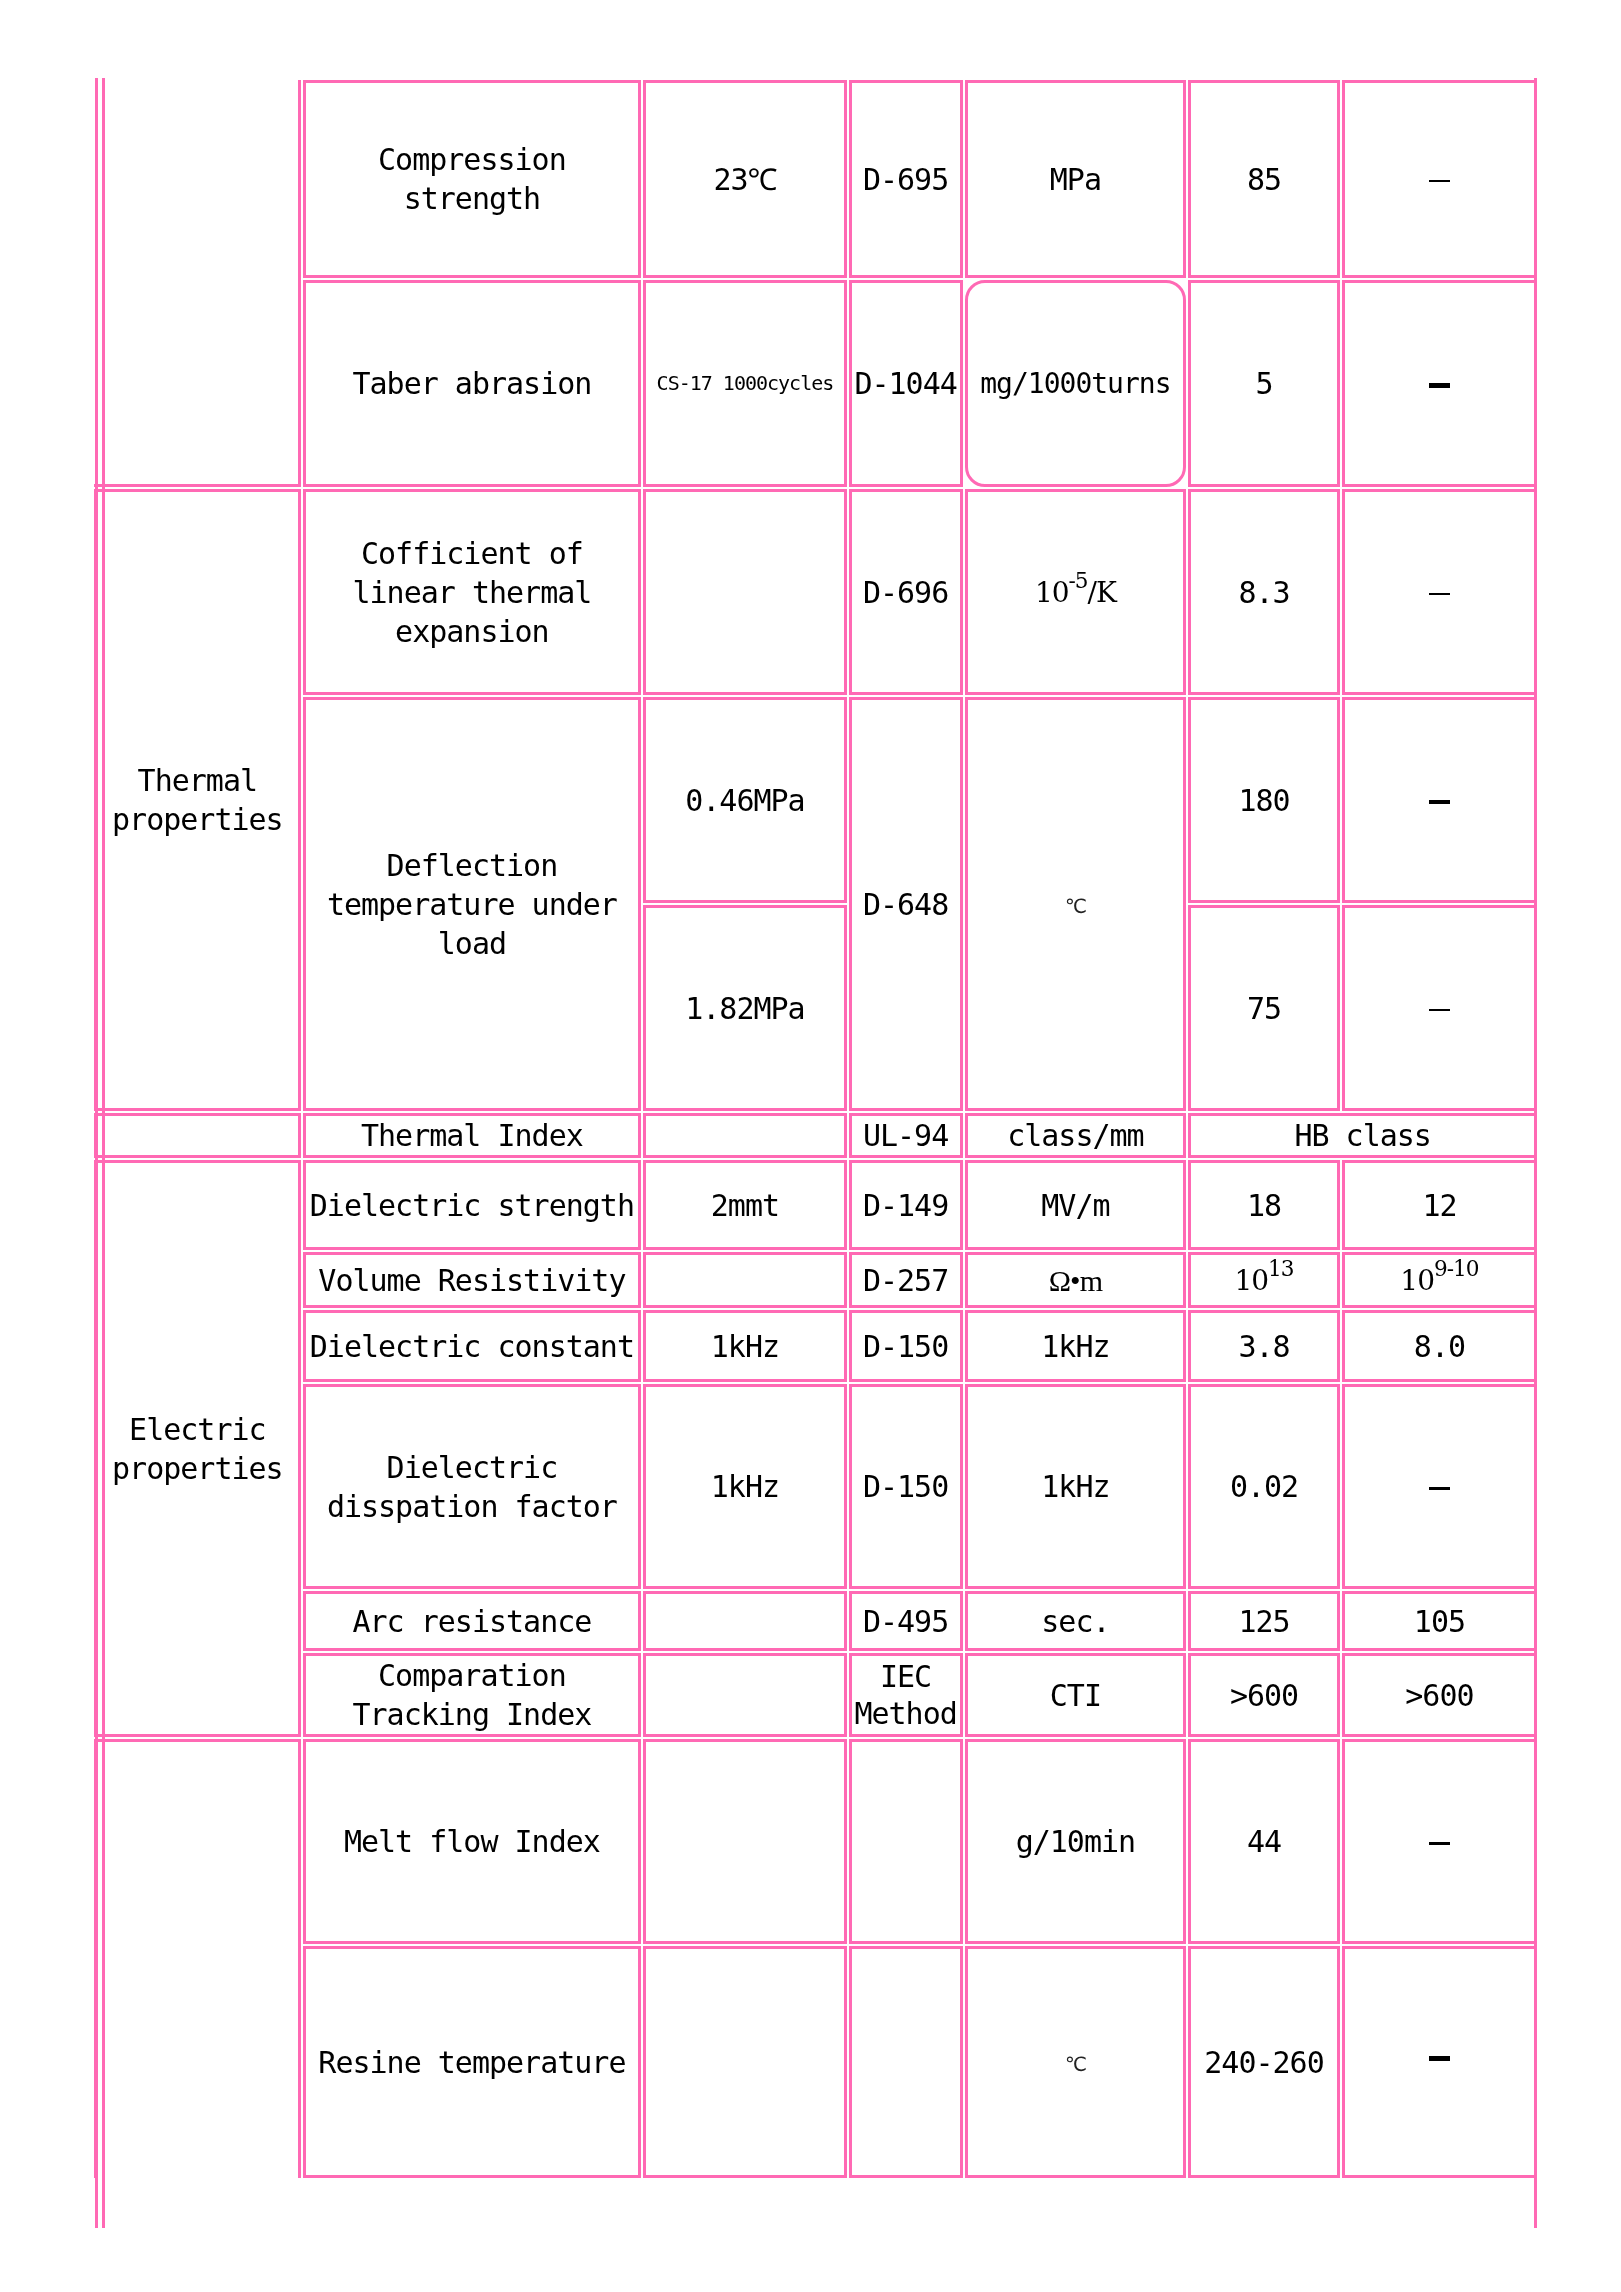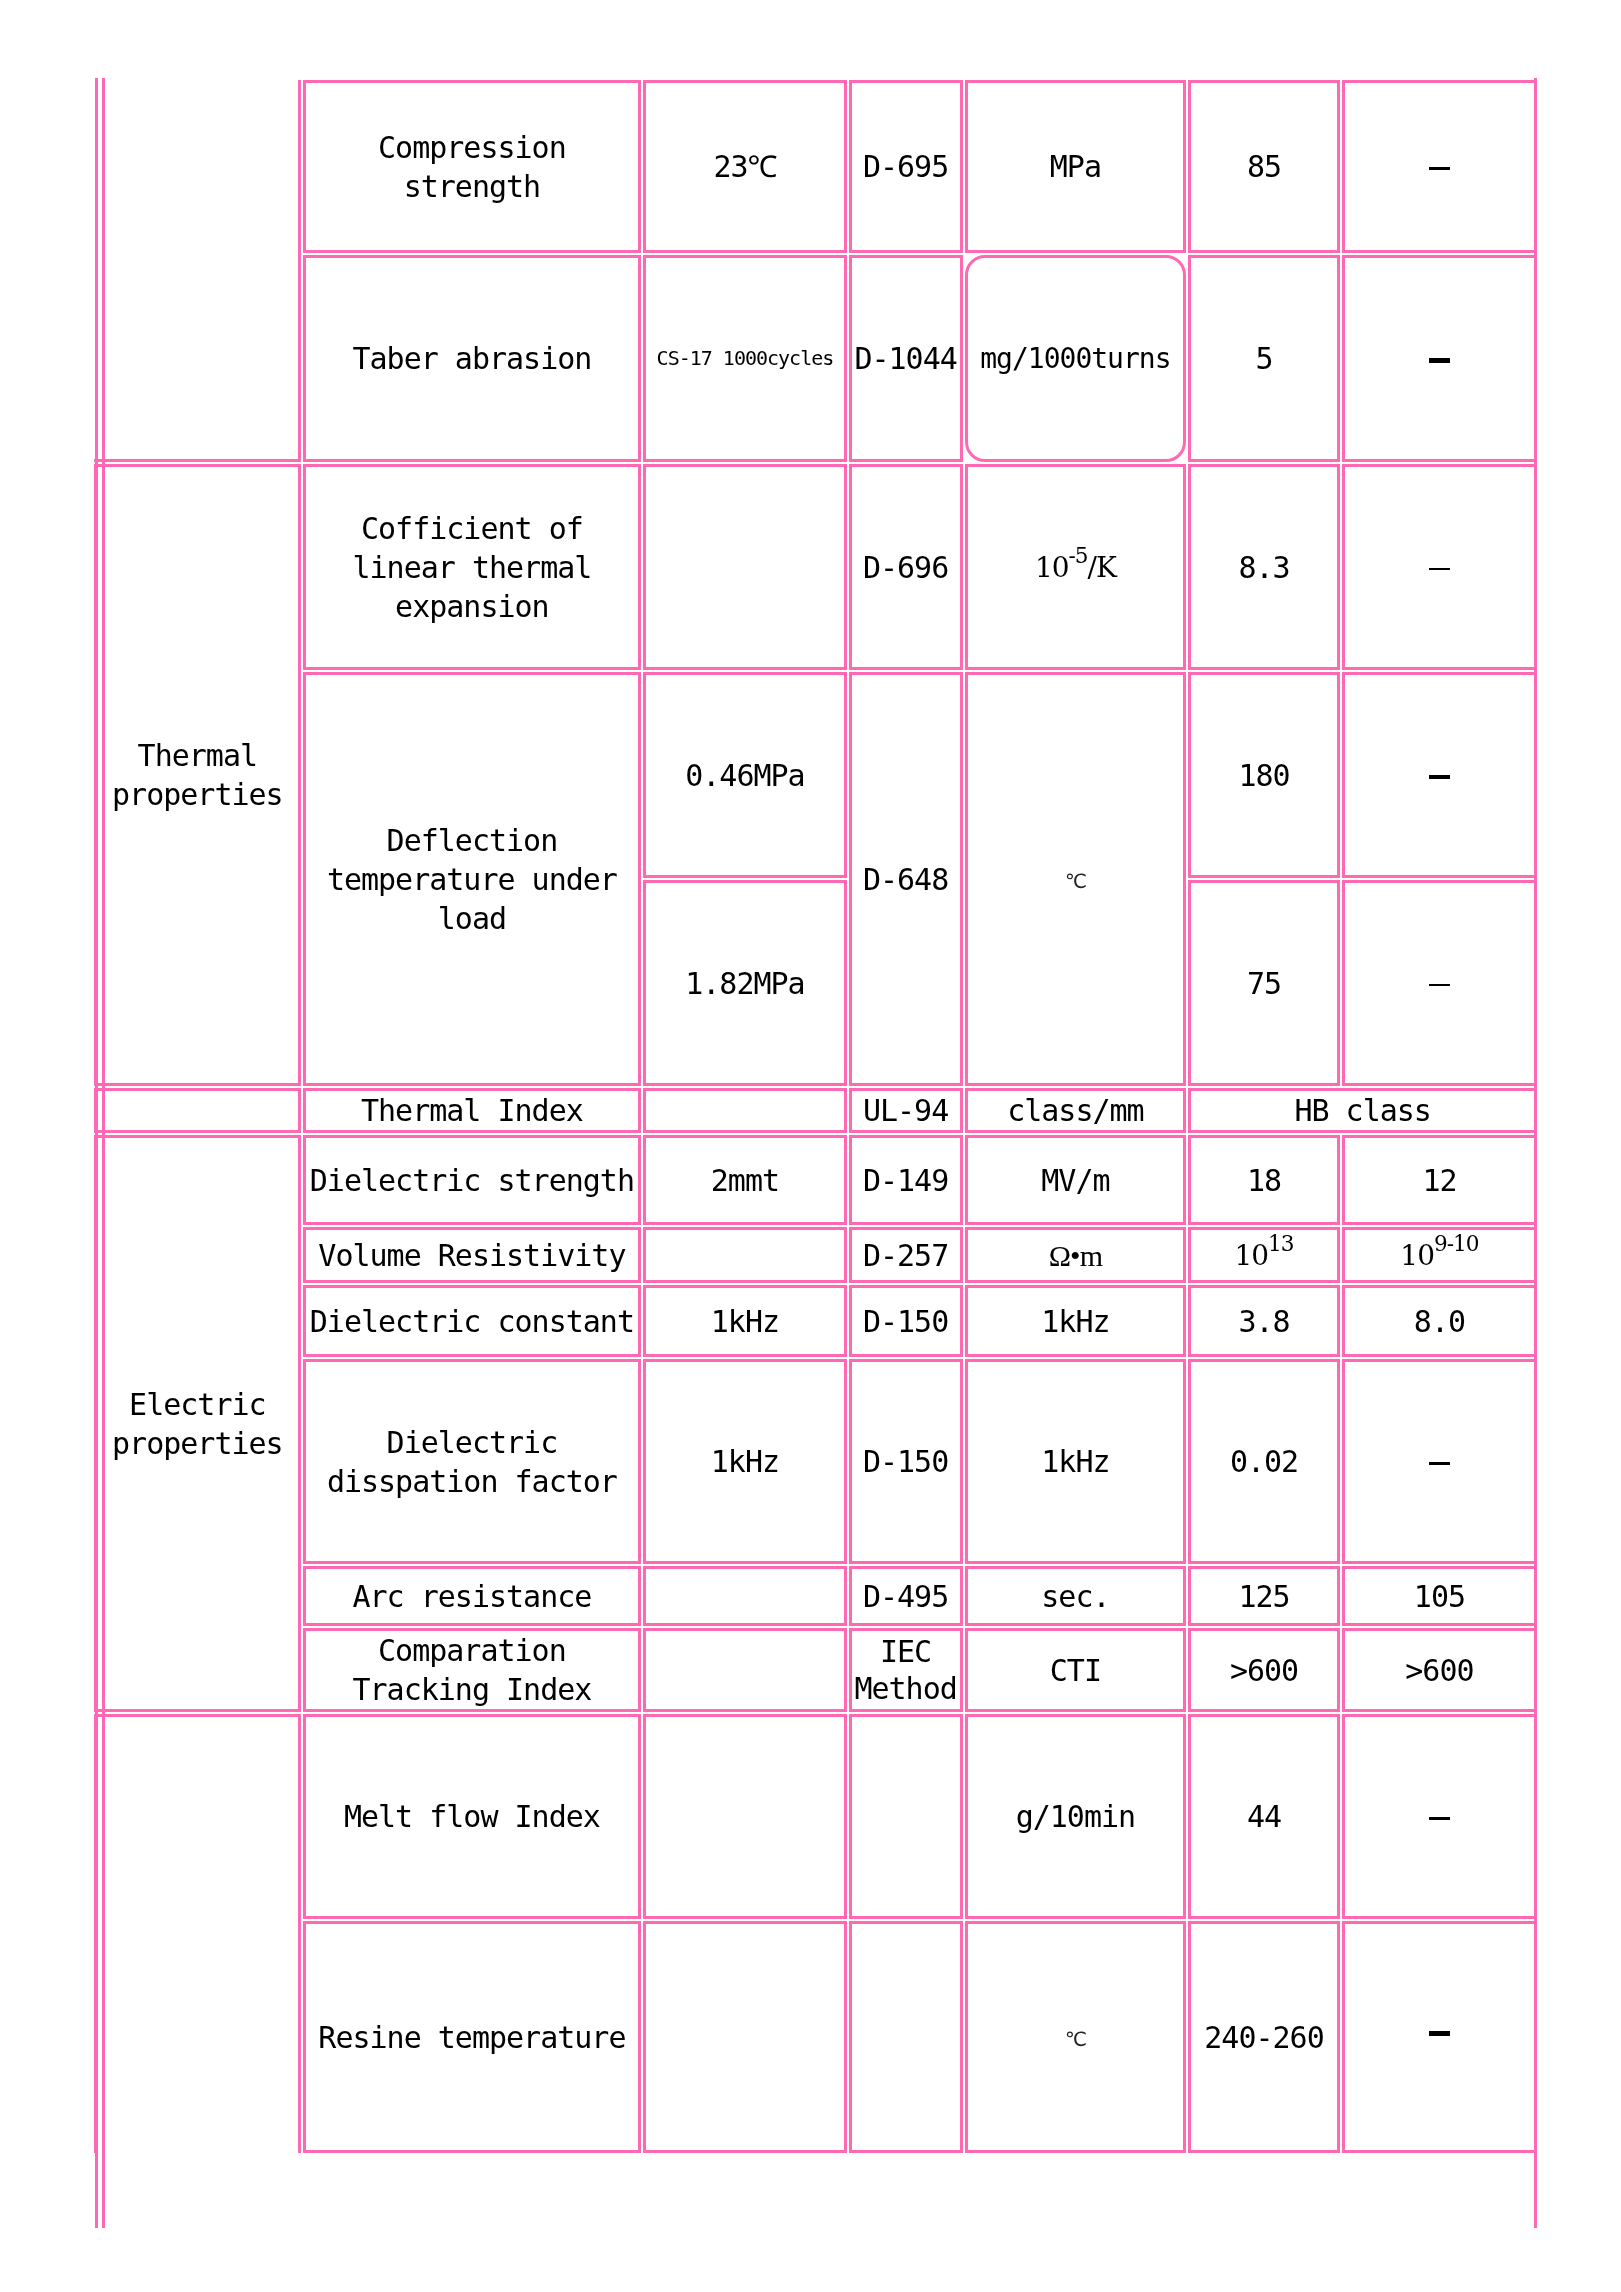--- a/index.html
+++ b/index.html
@@ -81,21 +81,21 @@
     <col style="width:203px">
     <col style="width:333px">
     <col style="width:200px">
     <col style="width:112px">
     <col style="width:218px">
     <col style="width:149px">
     <col style="width:192px">
   </colgroup>
 
   <tbody>
-        <tr style="height:173px;">
+        <tr style="height:198px;">
     <td rowspan="2" style="border:none; border-right:3.9px solid #ff69b4; border-bottom:3.9px solid #ff69b4;"></td>
     <td><span>Compression strength</span></td>
     <td><span>23℃</span></td>
     <td><span>D-695</span></td>
     <td><span>MPa</span></td>
     <td><span>85</span></td>
     <td><span class="dash"></span></td>
   </tr>
   <tr style="height:207px;">
     <td><span>Taber abrasion</span></td>

